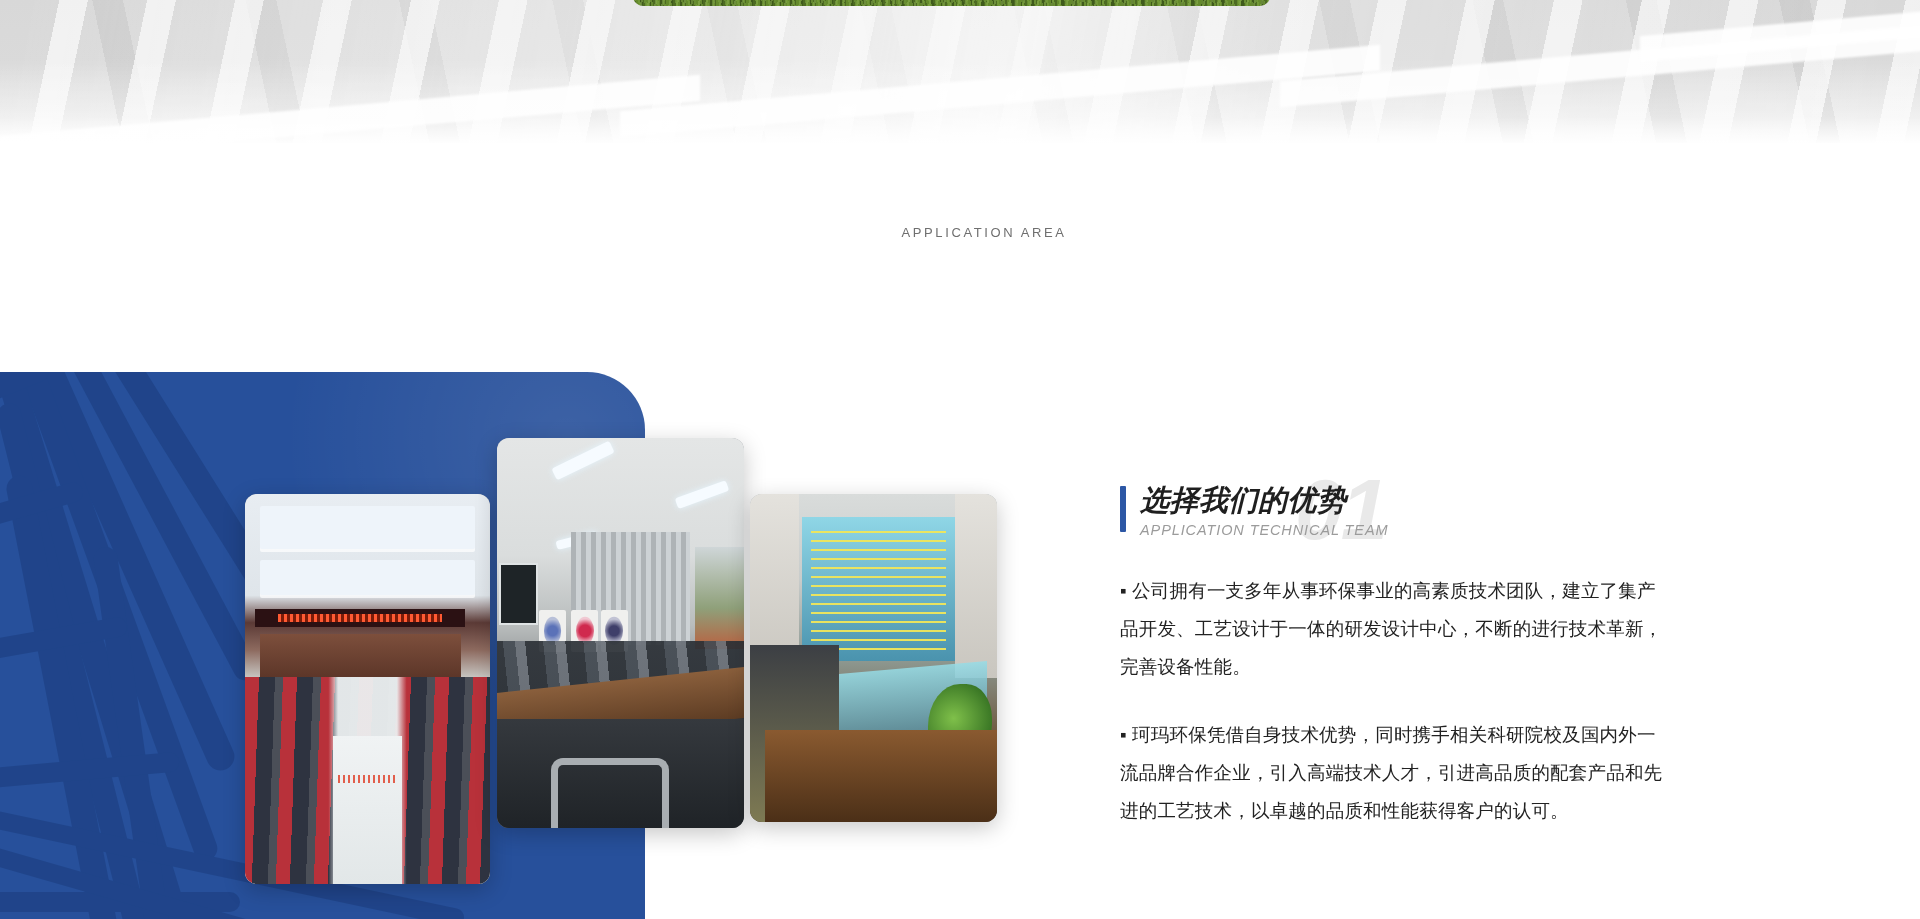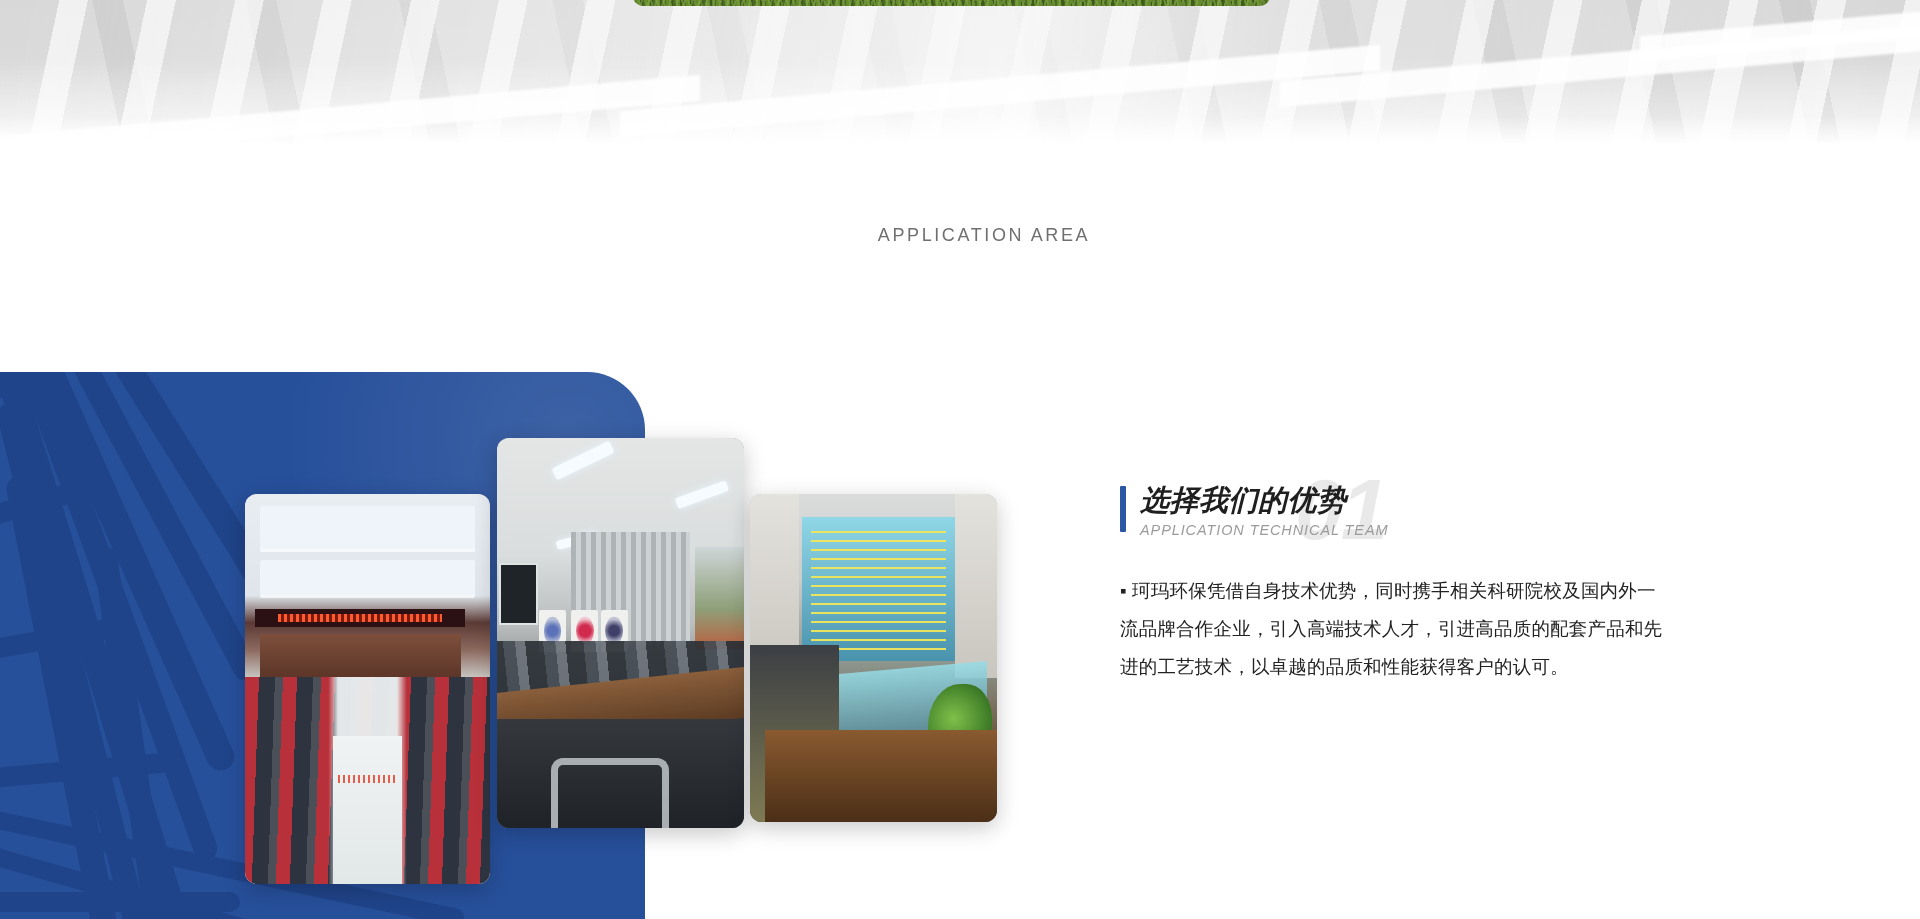--- a/index.html
+++ b/index.html
@@ -57,21 +57,21 @@
 
   
   .sec-head{
     position:absolute;left:0;top:205px;width:1920px;text-align:center;
   }
   .sec-head .cn{
     font-size:38px;font-weight:bold;color:#333333;letter-spacing:1px;
     line-height:1.2;margin:0;
   }
   .sec-head .en{
-    margin-top:20px;font-size:18px;color:#6f6f6f;letter-spacing:2.6px;
+    margin-top:20px;font-size:13px;color:#6f6f6f;letter-spacing:2.6px;
     font-weight:400;
     padding-left:48px;
   }
 
   
   .blue-panel{
     position:absolute;left:0;top:372px;width:645px;height:547px;
     background:#27509b;
     border-top-right-radius:58px;
     overflow:hidden;
@@ -291,16 +291,17 @@
     </div>
   </div>
 
   <div class="txtcol">
     <div class="head-row">
       <span class="bar"></span>
       <span class="wm">01</span>
       <span class="cn">选择我们的优势</span>
       <span class="en">APPLICATION TECHNICAL TEAM</span>
     </div>
+    <p class="para">▪ 公司拥有一支多年从事环保事业的高素质技术团队，建立了集产品开发、工艺设计于一体的研发设计中心，不断的进行技术革新，完善设备性能。</p>
     <p class="para">▪ 珂玛环保凭借自身技术优势，同时携手相关科研院校及国内外一流品牌合作企业，引入高端技术人才，引进高品质的配套产品和先进的工艺技术，以卓越的品质和性能获得客户的认可。</p>
   </div>
 
 </div>
 
 </body></html>

